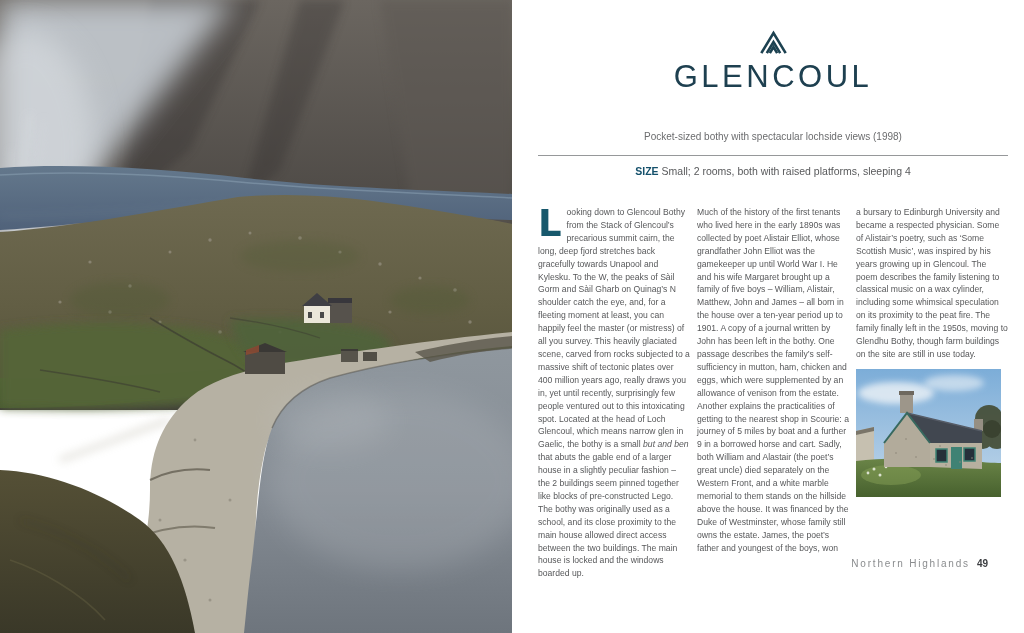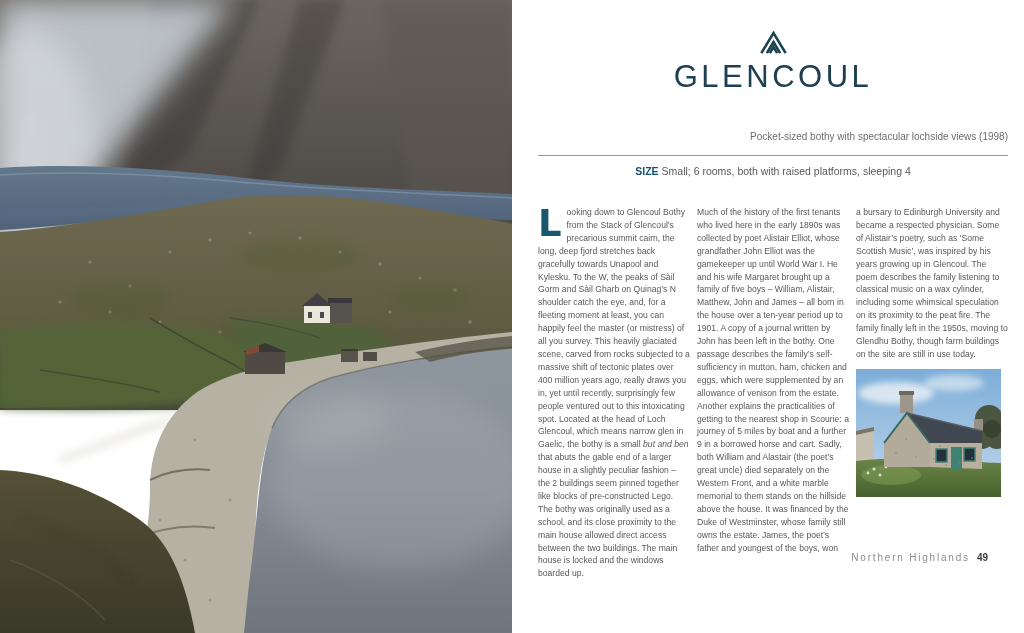--- a/index.html
+++ b/index.html
@@ -5,34 +5,34 @@
   html,body{margin:0;padding:0;width:1024px;height:633px;overflow:hidden;background:#ffffff;
             font-family:"Liberation Sans",sans-serif;}
   .stage{position:relative;width:1024px;height:633px;}
   .hero{position:absolute;left:0;top:0;width:512px;height:633px;overflow:hidden;}
   .hero svg{display:block;}
   .page{position:absolute;left:512px;top:0;width:432px;height:633px;background:#ffffff;}
   .content{position:absolute;left:26px;top:0;width:470px;}
   .logo{margin-top:30px;text-align:center;height:26px;}
   .title{margin:3px 0 0;text-align:center;font-size:31px;font-weight:300;
          letter-spacing:3.5px;color:#1e4050;}
-  .subtitle{margin:36px 0 0;text-align:right;font-size:10px;color:#6b6c6e;}
+  .subtitle{margin:36px 0 0;text-align:center;font-size:10px;color:#6b6c6e;}
   .rule{border:none;border-top:1px solid #96989a;margin:13px 0 0;}
   .meta{margin-top:8px;text-align:center;font-size:10.5px;line-height:14px;color:#58595b;}
   .meta p{margin:0;}
   .meta strong{color:#14506b;font-weight:700;margin-right:3px;}
   .cols{display:flex;gap:7px;margin-top:28px;}
   .col{width:152px;font-size:8.6px;line-height:12.9px;color:#57585a;}
   .col p{margin:0;}
   .col3 .para2{margin-top:12px;}
   .dropcap{float:left;font-family:"DejaVu Sans",sans-serif;font-weight:700;font-size:37px;
            line-height:30px;color:#17586c;margin:3px 5px 0 0;}
   .cottage{margin-top:8px;width:145px;height:128px;overflow:hidden;}
   .cottage svg{display:block;}
-  .footer{position:absolute;right:20px;bottom:17px;font-size:10px;color:#8a8c8e;
+  .footer{position:absolute;right:20px;bottom:11px;font-size:10px;color:#8a8c8e;
           letter-spacing:1.8px;white-space:nowrap;}
   .pagenum{color:#3b3d40;font-weight:700;margin-left:7px;letter-spacing:0;}
   em{}
 </style>
 </head>
 <body>
 
 <div class="stage">
 
   <div class="hero">
@@ -177,21 +177,21 @@
         </svg>
       </div>
 
       <h1 class="title">GLENCOUL</h1>
 
       <p class="subtitle">Pocket-sized bothy with spectacular lochside views (1998)</p>
 
       <hr class="rule">
 
       <div class="meta">
-        <p><strong>SIZE</strong><span>Small; 6 rooms, both with raised platforms, sleeping 4</span></p>
+        <p><strong>SIZE</strong><span>Small; 2 rooms, both with raised platforms, sleeping 4</span></p>
       </div>
 
       <div class="cols">
         <div class="col col1">
           <p><span class="dropcap">L</span><span>ooking down to Glencoul Bothy from the Stack of Glencoul’s precarious summit cairn, the long, deep fjord stretches back gracefully towards Unapool and Kylesku. To the W, the peaks of Sàil Gorm and Sàil Gharb on Quinag’s N shoulder catch the eye, and, for a fleeting moment at least, you can happily feel the master (or mistress) of all you survey. This heavily glaciated scene, carved from rocks subjected to a massive shift of tectonic plates over 400 million years ago, really draws you in, yet until recently, surprisingly few people ventured out to this intoxicating spot. Located at the head of Loch Glencoul, which means narrow glen in Gaelic, the bothy is a small </span><em>but and ben</em><span> that abuts the gable end of a larger house in a slightly peculiar fashion – the 2 buildings seem pinned together like blocks of pre-constructed Lego. The bothy was originally used as a school, and its close proximity to the main house allowed direct access between the two buildings. The main house is locked and the windows boarded up.</span></p>
         </div>
         <div class="col col2">
           <p>Much of the history of the first tenants who lived here in the early 1890s was collected by poet Alistair Elliot, whose grandfather John Elliot was the gamekeeper up until World War I. He and his wife Margaret brought up a family of five boys – William, Alistair, Matthew, John and James – all born in the house over a ten-year period up to 1901. A copy of a journal written by John has been left in the bothy. One passage describes the family’s self-sufficiency in mutton, ham, chicken and eggs, which were supplemented by an allowance of venison from the estate. Another explains the practicalities of getting to the nearest shop in Scourie: a journey of 5 miles by boat and a further 9 in a borrowed horse and cart. Sadly, both William and Alastair (the poet’s great uncle) died separately on the Western Front, and a white marble memorial to them stands on the hillside above the house. It was financed by the Duke of Westminster, whose family still owns the estate. James, the poet’s father and youngest of the boys, won</p>
         </div>
         <div class="col col3">

